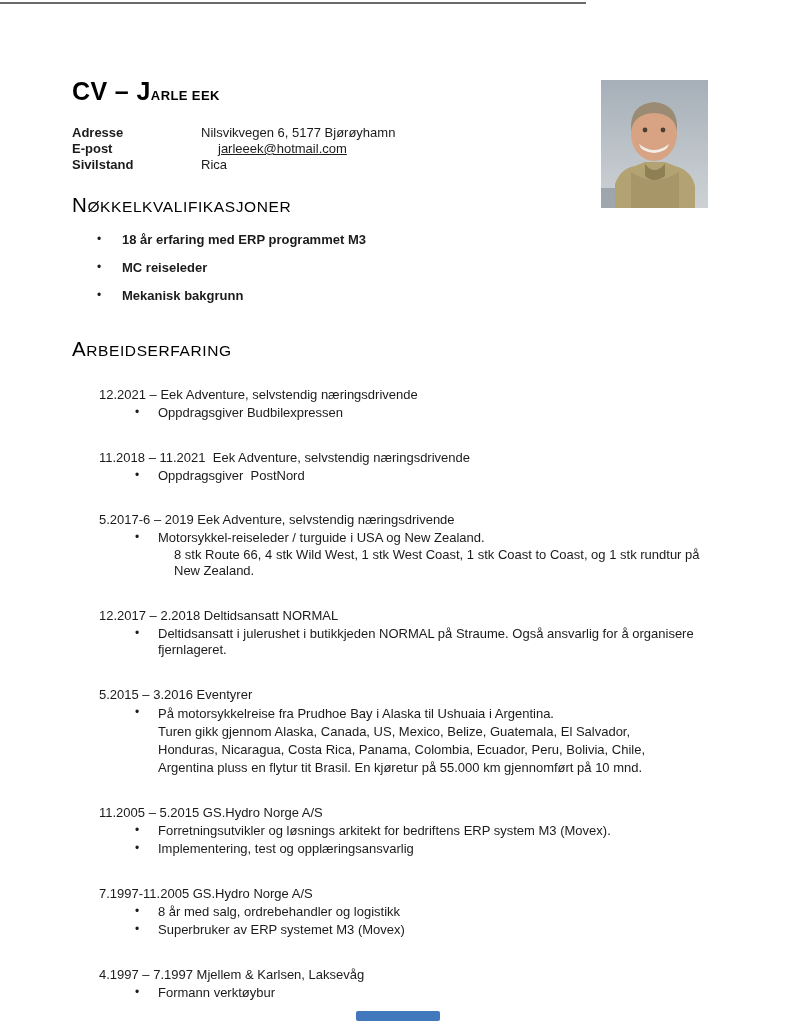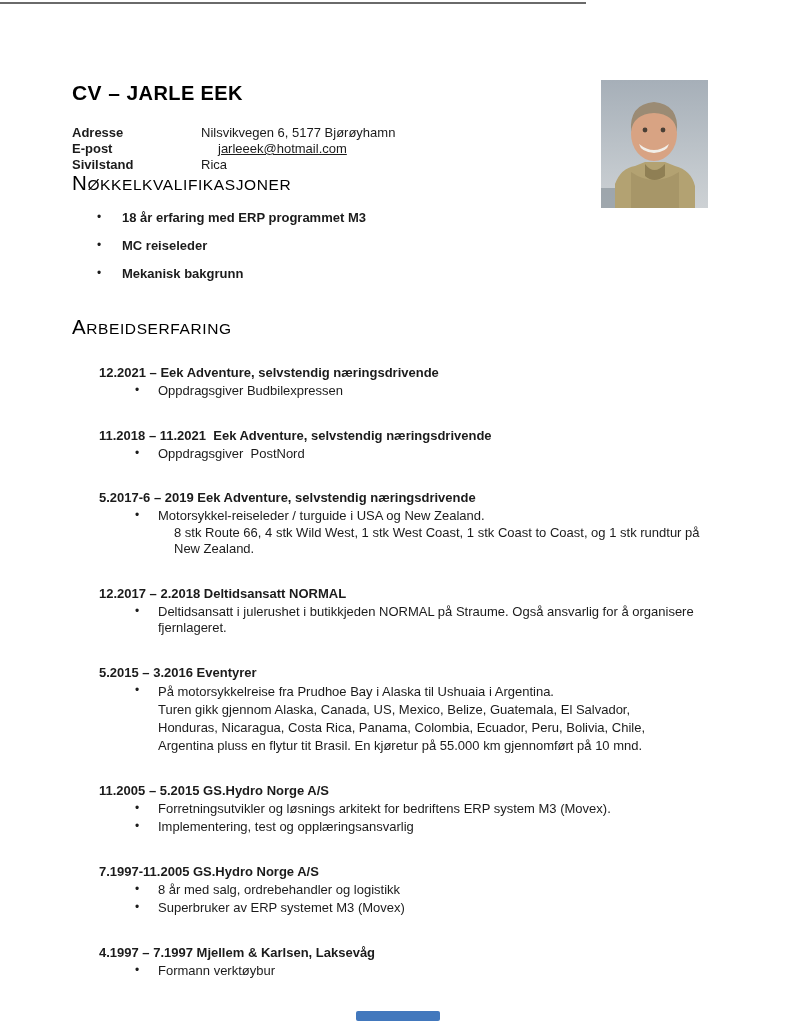--- a/index.html
+++ b/index.html
@@ -17,45 +17,45 @@
   }
   .top-rule {
     position: absolute; top: 2px; left: 0;
     width: 586px; height: 2px;
     background: #6a6a6a;
   }
   .doc { position: absolute; left: 72px; top: 78px; width: 660px; }
 
   
   .cv-title { font-weight: bold; color: #000; letter-spacing: 0.4px; line-height: 1; }
-  .cv-title .lead { font-size: 21px; text-align: right; }
-  .cv-title .rest { font-size: 20px; }
+  .cv-title .lead { font-size: 25px; text-align: right; }
+  .cv-title .rest { font-size: 13px; }
 
   
   .contact { margin-top: 21px; }
   .contact-row { display: flex; line-height: 16px; }
   .clabel { width: 124px; text-align: left; font-weight: bold; flex: none; }
   .cvalue { margin-left: 5px; white-space: pre; }
   .cvalue.link { text-decoration: underline; color: #1b1b1b; padding-left: 17px; }
 
   
-  .sec-head { color: #000; font-weight: 400; letter-spacing: 0.6px; line-height: 1; }
+  .sec-head { margin-top: 22px; color: #000; font-weight: 400; letter-spacing: 0.6px; line-height: 1; }
   .sec-head .lead { font-size: 20.5px; }
   .sec-head .rest { font-size: 15.5px; }
   .sec-head.exp { margin-top: 37px; }
 
   
   .qual-list { margin-top: 17px; }
   .qitem { display: flex; padding-left: 25px; font-weight: bold; margin-bottom: 15px; line-height: 13px; }
   .qitem .bdot { width: 25px; flex: none; font-weight: normal; font-size: 12px; }
 
   
   .jobs { margin-top: 19px; margin-left: 27px; }
   .job { margin-bottom: 16px; }
-  .job-title { font-weight: bold; white-space: pre-wrap; line-height: 16px; margin-top: 28px; }
+  .job-title { font-weight: normal; white-space: pre-wrap; line-height: 16px; margin-top: 28px; }
   .jbullet { display: flex; padding-left: 36px; margin-top: 2px; }
   .jbullet .bdot { width: 23px; flex: none; font-size: 12px; }
   .btext { flex: 1; white-space: pre-wrap; line-height: 16.5px; }
   .btext.loose { line-height: 18px; }
   .bsub { margin-left: 16px; white-space: pre-wrap; line-height: 16.5px; }
 
   
   .photo {
     position: absolute; left: 601px; top: 80px;
     width: 107px; height: 128px;

